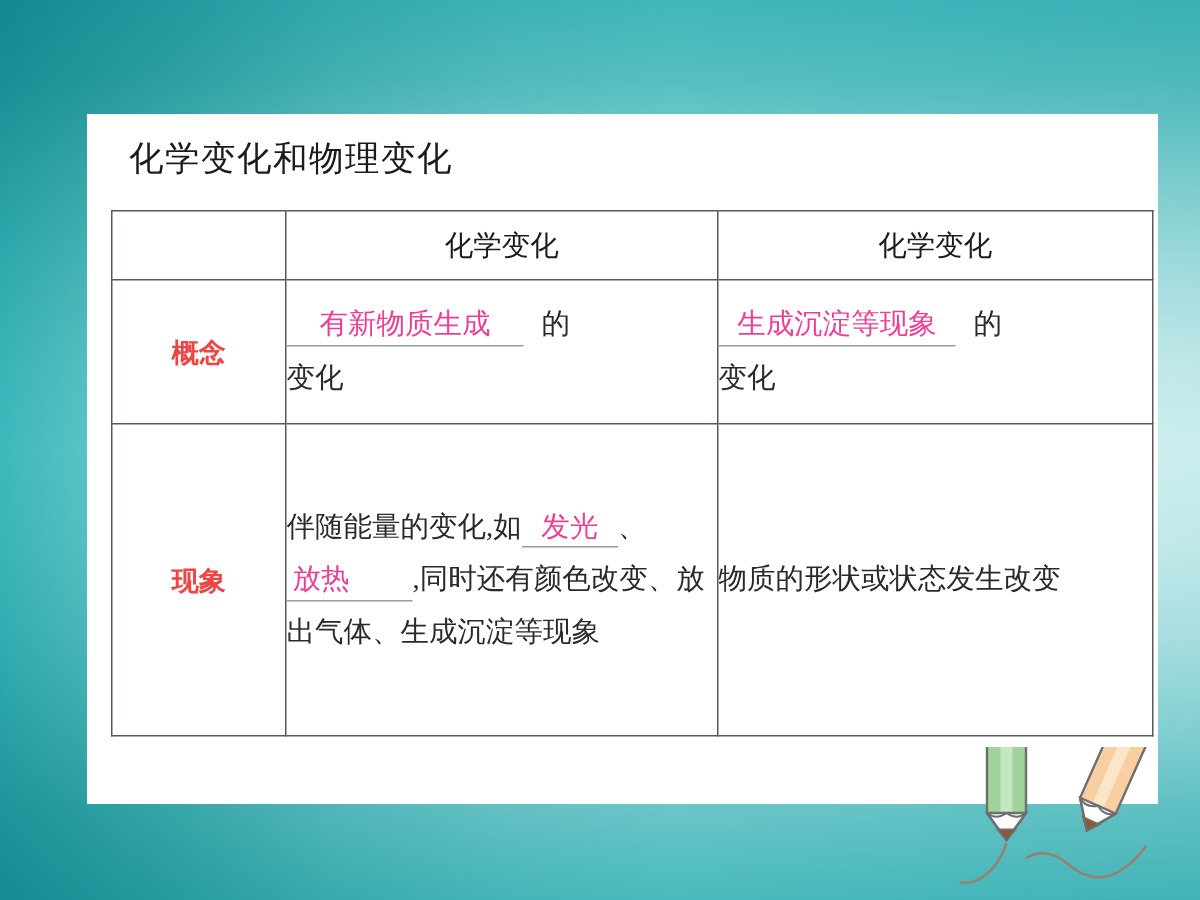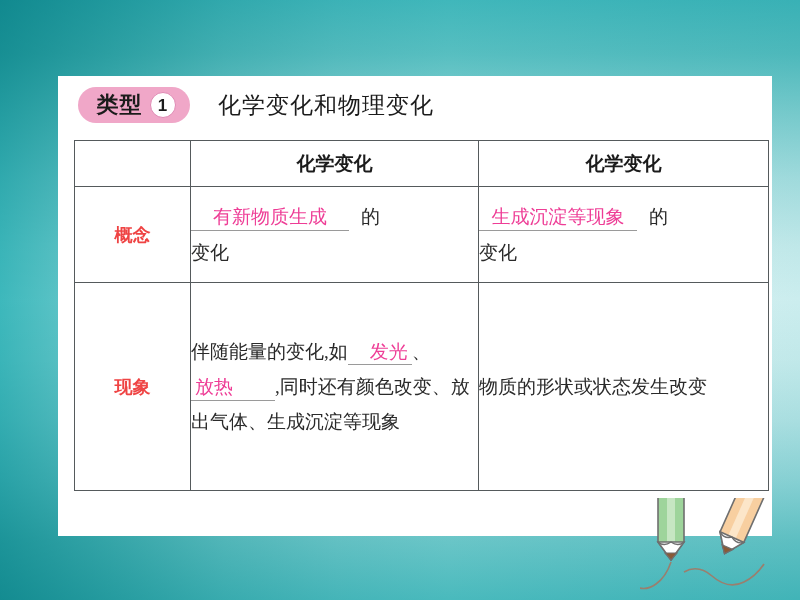--- a/index.html
+++ b/index.html
@@ -127,21 +127,21 @@
     box-sizing: border-box;
   }
   #table .c-label { width: 116px; }
   #table .c-chem  { width: 288px; }
   #table .c-phys  { width: 290px; }
 
   .hdr-cell {
     height: 46px;
     text-align: center;
     font-family: "Liberation Sans", "DejaVu Sans", sans-serif;
-    font-weight: bold;
+    font-weight: normal;
     font-size: 19px;
     color: #1b1b1b;
   }
   .row-label {
     text-align: center;
     font-family: "Liberation Sans", "DejaVu Sans", sans-serif;
     font-weight: bold;
     font-size: 18px;
     color: #ef4444;
   }
@@ -157,44 +157,40 @@
 
   .blank {
     color: #ee3d96;
     border-bottom: 1.5px solid #9a9a9a;
     padding: 0 4px;
     display: inline-block;
     line-height: 1.35;
   }
   .blank.w-wide { min-width: 150px; text-align: center; }
   .blank.w-mid  { min-width: 76px;  text-align: left; }
-  .blank.w-sm   { min-width: 56px;  text-align: right; }
+  .blank.w-sm   { min-width: 56px;  text-align: center; }
   .gap { display: inline-block; width: 12px; }
 
   
   #pencils {
     position: absolute;
     left: 640px;
     top: 498px;
     width: 160px;
     height: 102px;
   }
 </style>
 </head>
 <body>
 
 <div id="slide">
 
   <div id="card">
 
     <div id="header">
-      <div class="badge">
-        <span class="badge-label">类型</span>
-        <span class="badge-num">1</span>
-      </div>
       <div id="header-title">化学变化和物理变化</div>
     </div>
 
     <table id="table">
       <colgroup>
         <col class="c-label">
         <col class="c-chem">
         <col class="c-phys">
       </colgroup>
       <thead>

